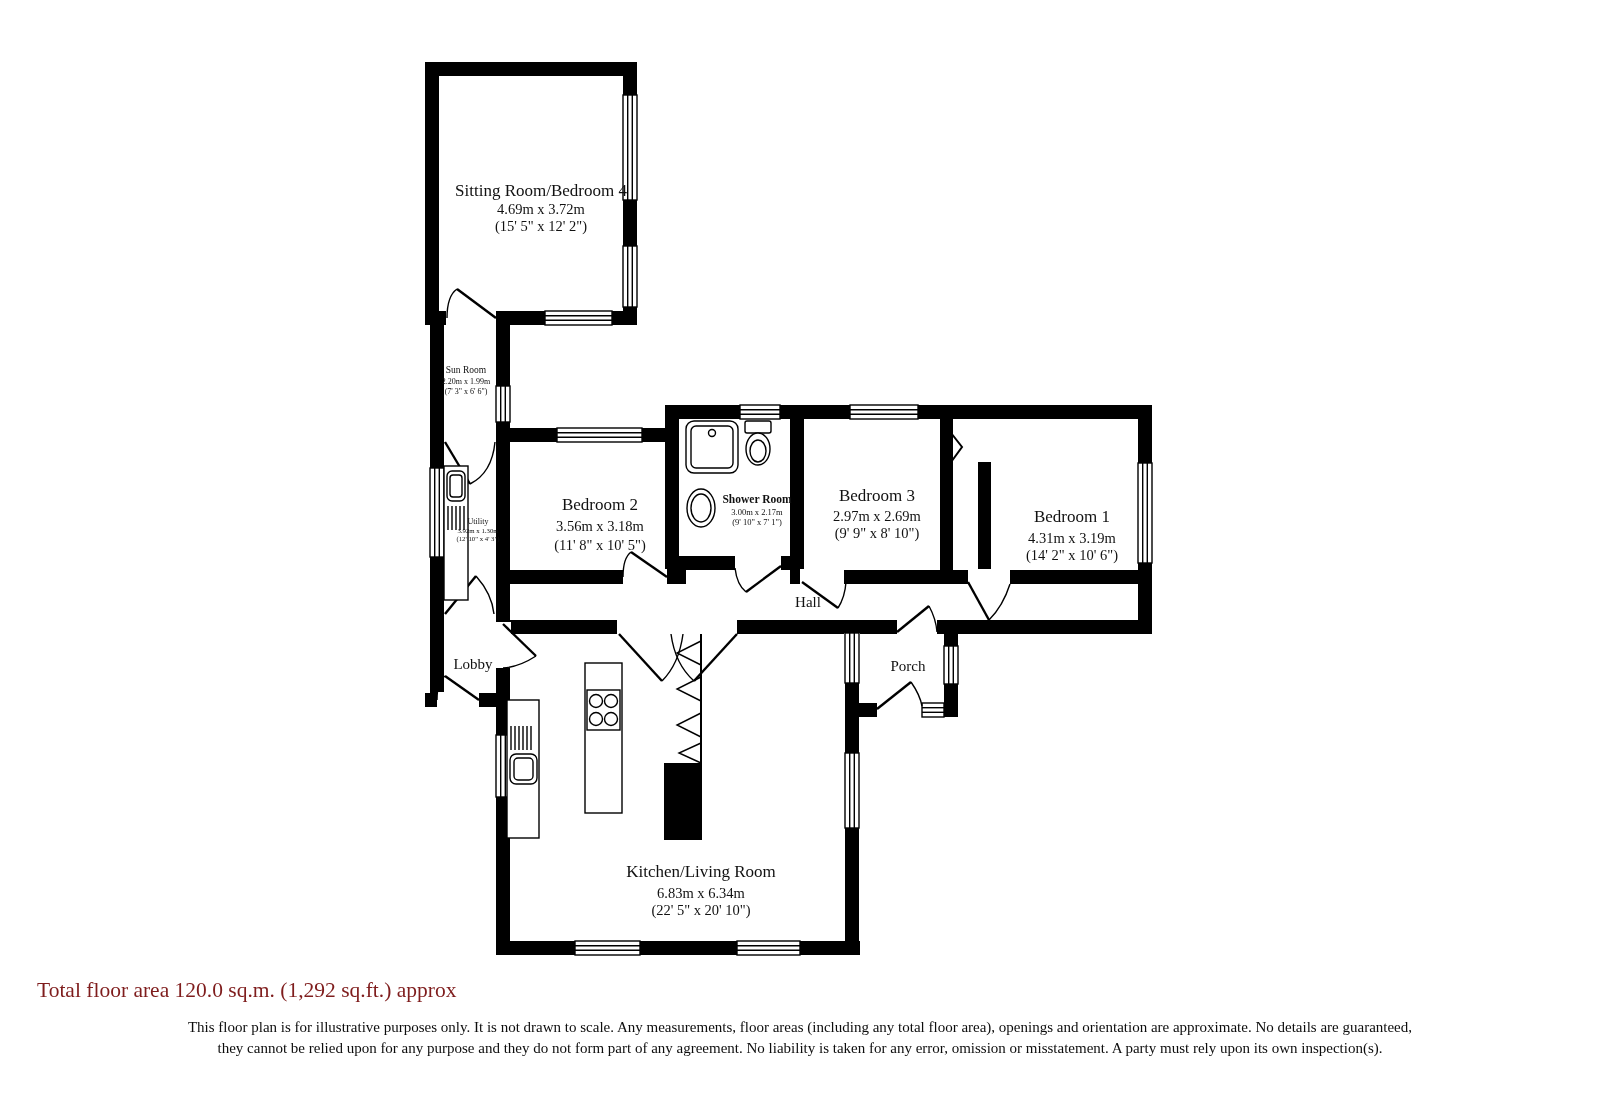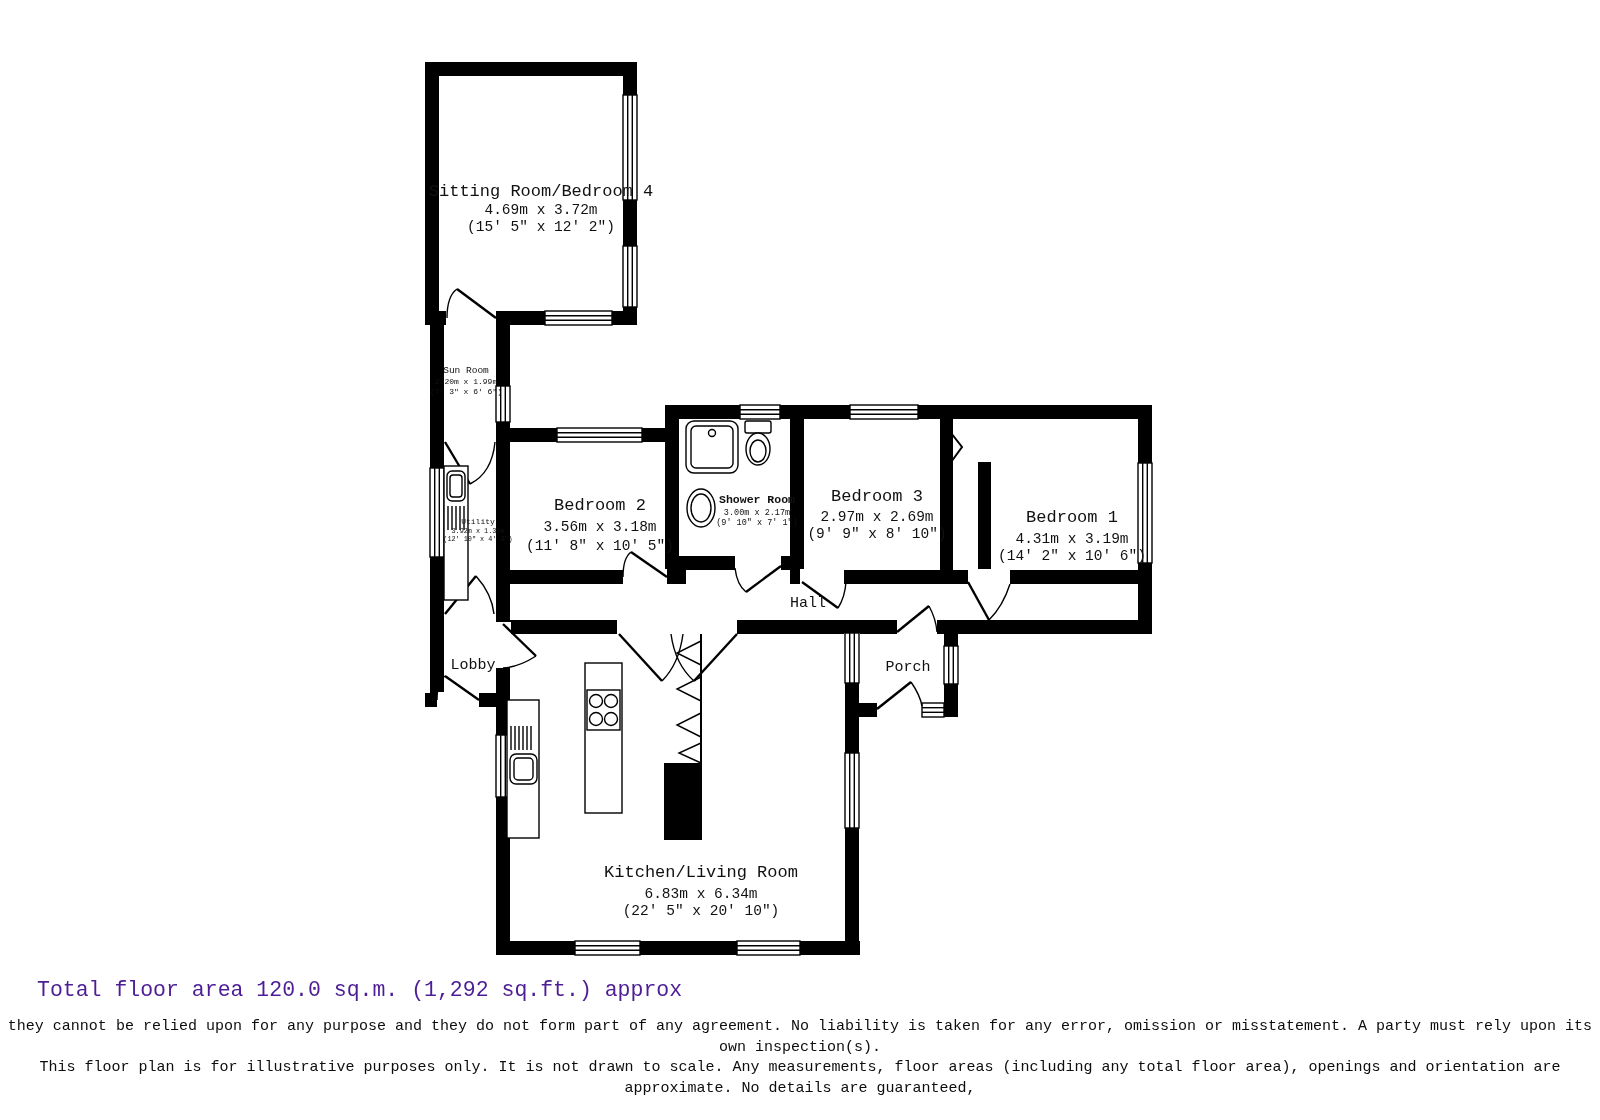--- a/index.html
+++ b/index.html
@@ -1,31 +1,31 @@
 <!DOCTYPE html>
 <html><head>
 <meta charset="utf-8">
 <style>
   html,body{margin:0;padding:0;background:#ffffff;}
   #page{
     position:relative;width:1600px;height:1120px;background:#ffffff;overflow:hidden;
-    font-family:Liberation Mono, monospace;color:#000;
+    font-family:Liberation Serif, serif;color:#000;
   }
   svg text{fill:#111;}
   .room-name{font-size:17px;}
   .room-dim{font-size:14.5px;}
   .small-name{font-size:9.5px;}
   .small-dim{font-size:8px;}
   .tiny-name{font-size:8px;}
   .tiny-dim{font-size:6.8px;}
   .shower-name{font-size:11.5px;font-weight:bold;}
   .shower-dim{font-size:8.5px;}
   .plain-name{font-size:15px;}
   #total-area{
-    position:absolute;left:37px;top:978px;font-size:21.5px;color:#4c1d95;white-space:nowrap;
+    position:absolute;left:37px;top:978px;font-size:21.5px;color:#7f1d1d;white-space:nowrap;
   }
   #disclaimer{
     position:absolute;left:0;top:1017px;width:1600px;text-align:center;
     font-size:15px;line-height:20.5px;color:#0d0d0d;
   }
 </style>
 </head>
 <body>
 
 <div id="page">
@@ -330,16 +330,16 @@
 
       <text class="room-name" x="701" y="877">Kitchen/Living Room</text>
       <text class="room-dim" x="701" y="898">6.83m x 6.34m</text>
       <text class="room-dim" x="701" y="915">(22' 5" x 20' 10")</text>
     </g>
   </svg>
 
   
   <div id="total-area">Total floor area 120.0 sq.m. (1,292 sq.ft.) approx</div>
   <div id="disclaimer">
+    <div>This floor plan is for illustrative purposes only. It is not drawn to scale. Any measurements, floor areas (including any total floor area), openings and orientation are approximate. No details are guaranteed,</div>
     <div>they cannot be relied upon for any purpose and they do not form part of any agreement. No liability is taken for any error, omission or misstatement. A party must rely upon its own inspection(s).</div>
-    <div>This floor plan is for illustrative purposes only. It is not drawn to scale. Any measurements, floor areas (including any total floor area), openings and orientation are approximate. No details are guaranteed,</div>
   </div>
 </div>
 
 </body></html>

